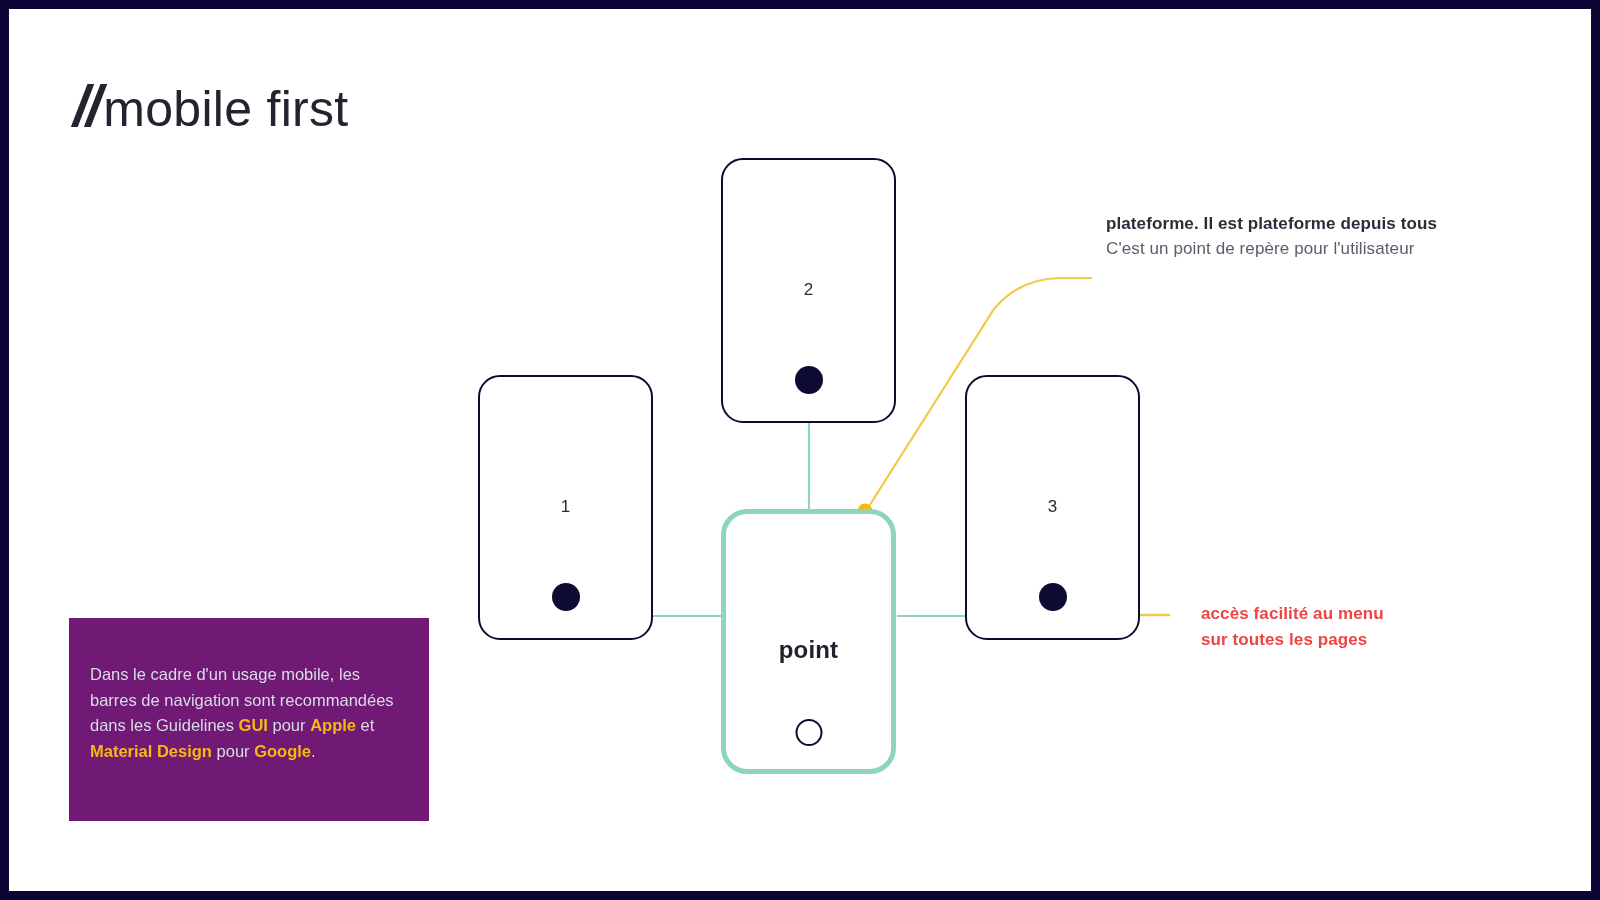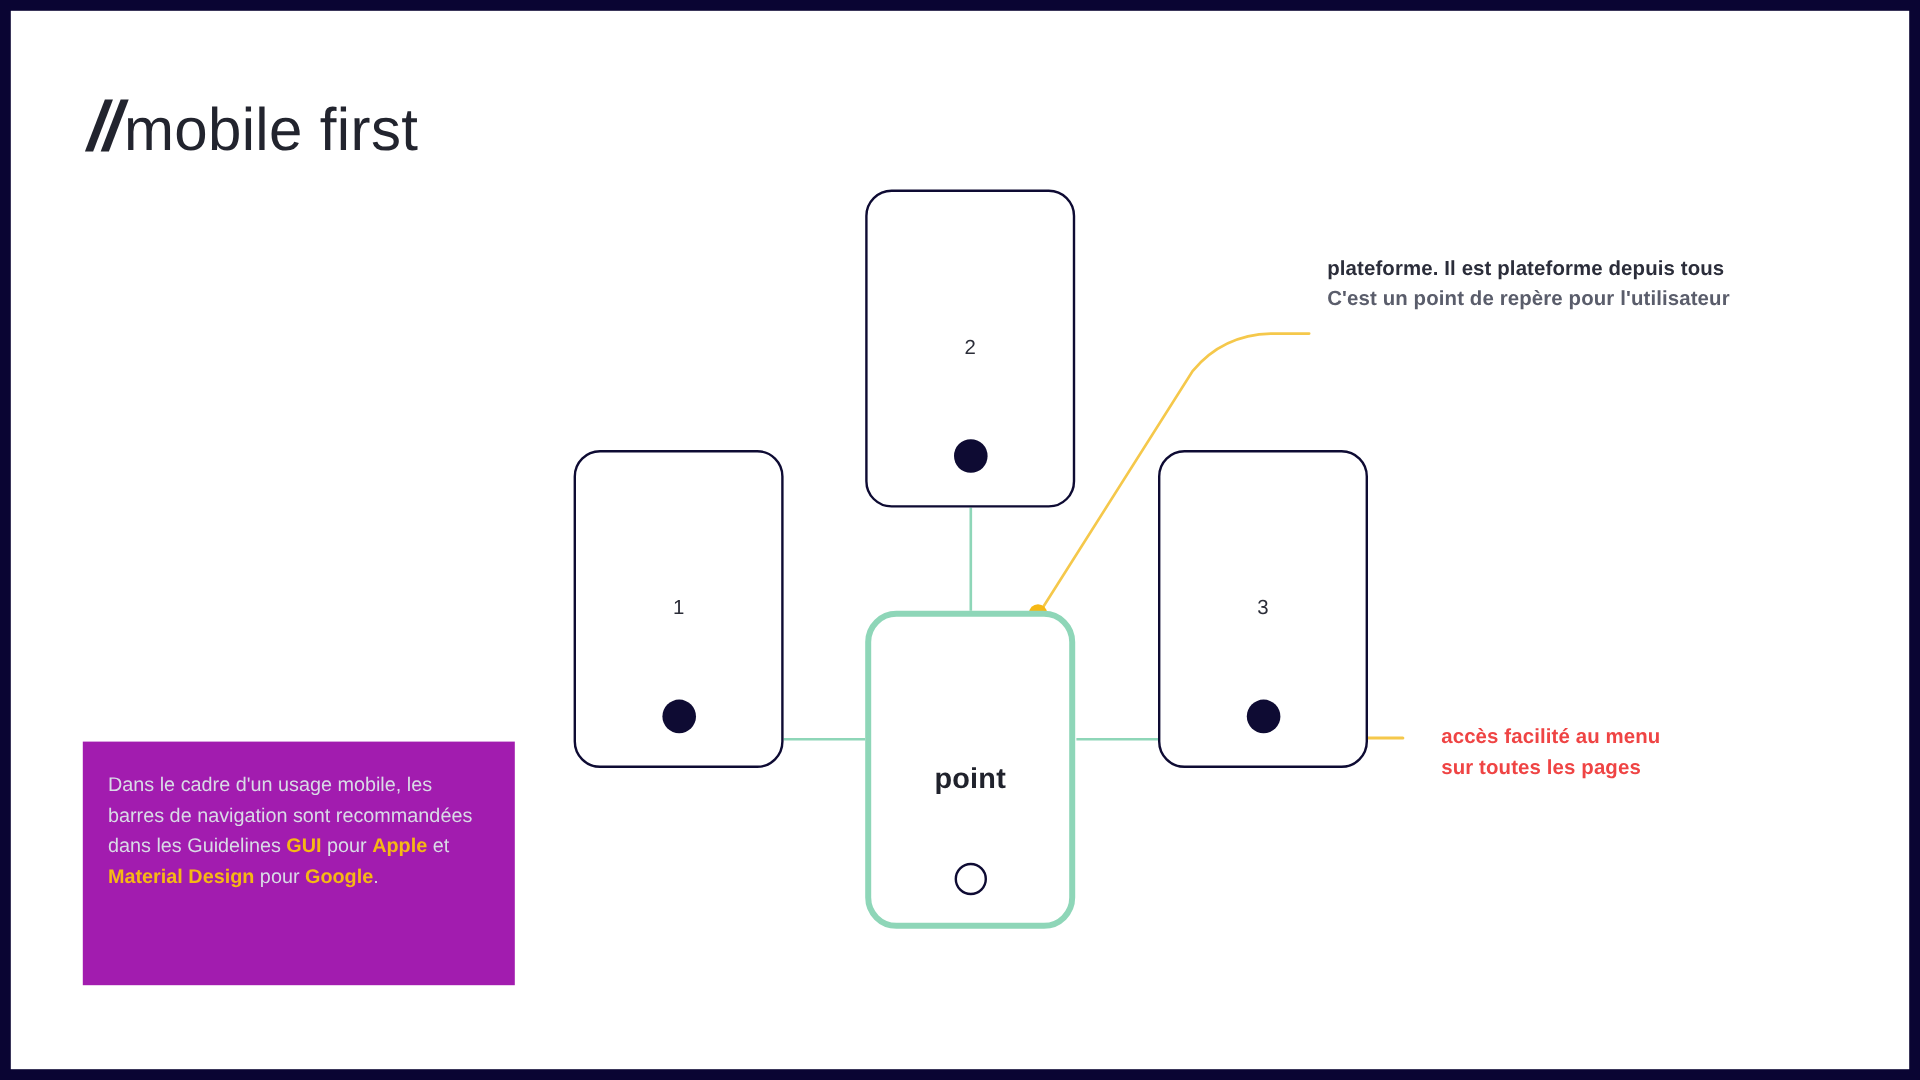--- a/index.html
+++ b/index.html
@@ -111,42 +111,42 @@
   }
   .callout-strong {
     font-size: 17px;
     font-weight: 700;
     color: #2b2d3a;
     line-height: 1.45;
     letter-spacing: 0.1px;
   }
   .callout-light {
     font-size: 17px;
-    font-weight: 700;
+    font-weight: 400;
     color: #5a5d6b;
     line-height: 1.45;
     letter-spacing: 0.1px;
   }
   .callout-medium {
     font-size: 17px;
     font-weight: 600;
     color: #ef4444;
     line-height: 1.5;
     letter-spacing: 0.1px;
   }
   
   #note-box {
     position: absolute;
     left: 60px;
     top: 609px;
     width: 360px;
     height: 203px;
-    background: #a21caf;
-    box-sizing: border-box;
-    padding: 24px 22px 0 21px;
+    background: #701a75;
+    box-sizing: border-box;
+    padding: 44px 22px 0 21px;
   }
   #note-box .note-text {
     font-size: 16.5px;
     line-height: 1.55;
     color: #d9dbe6;
     font-weight: 400;
   }
   #note-box .hl {
     color: #f6b814;
     font-weight: 700;

